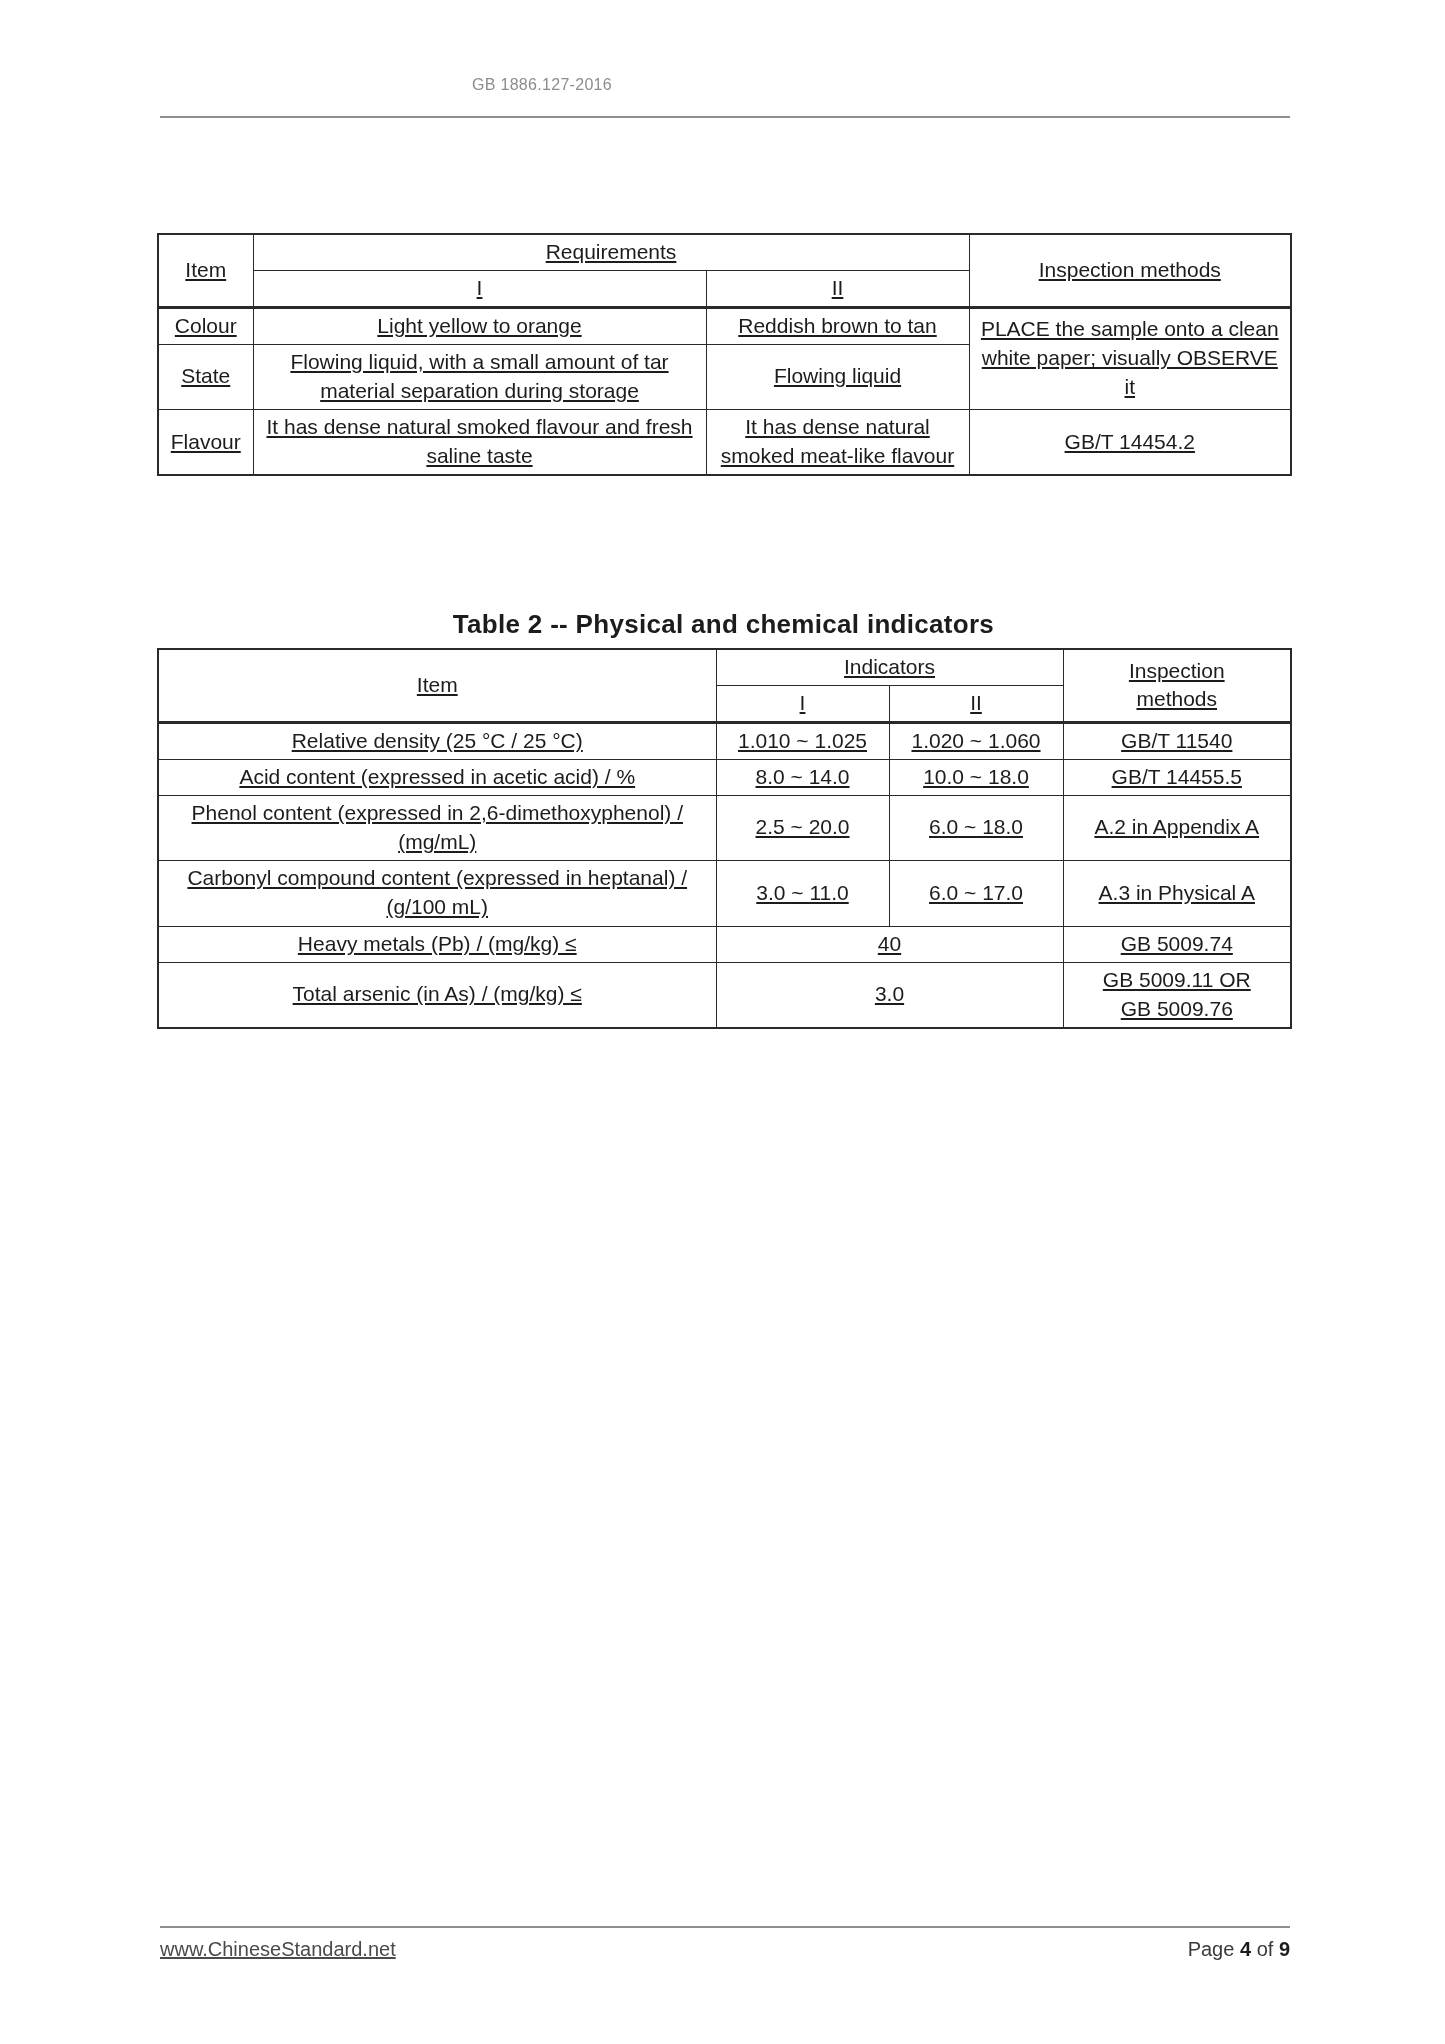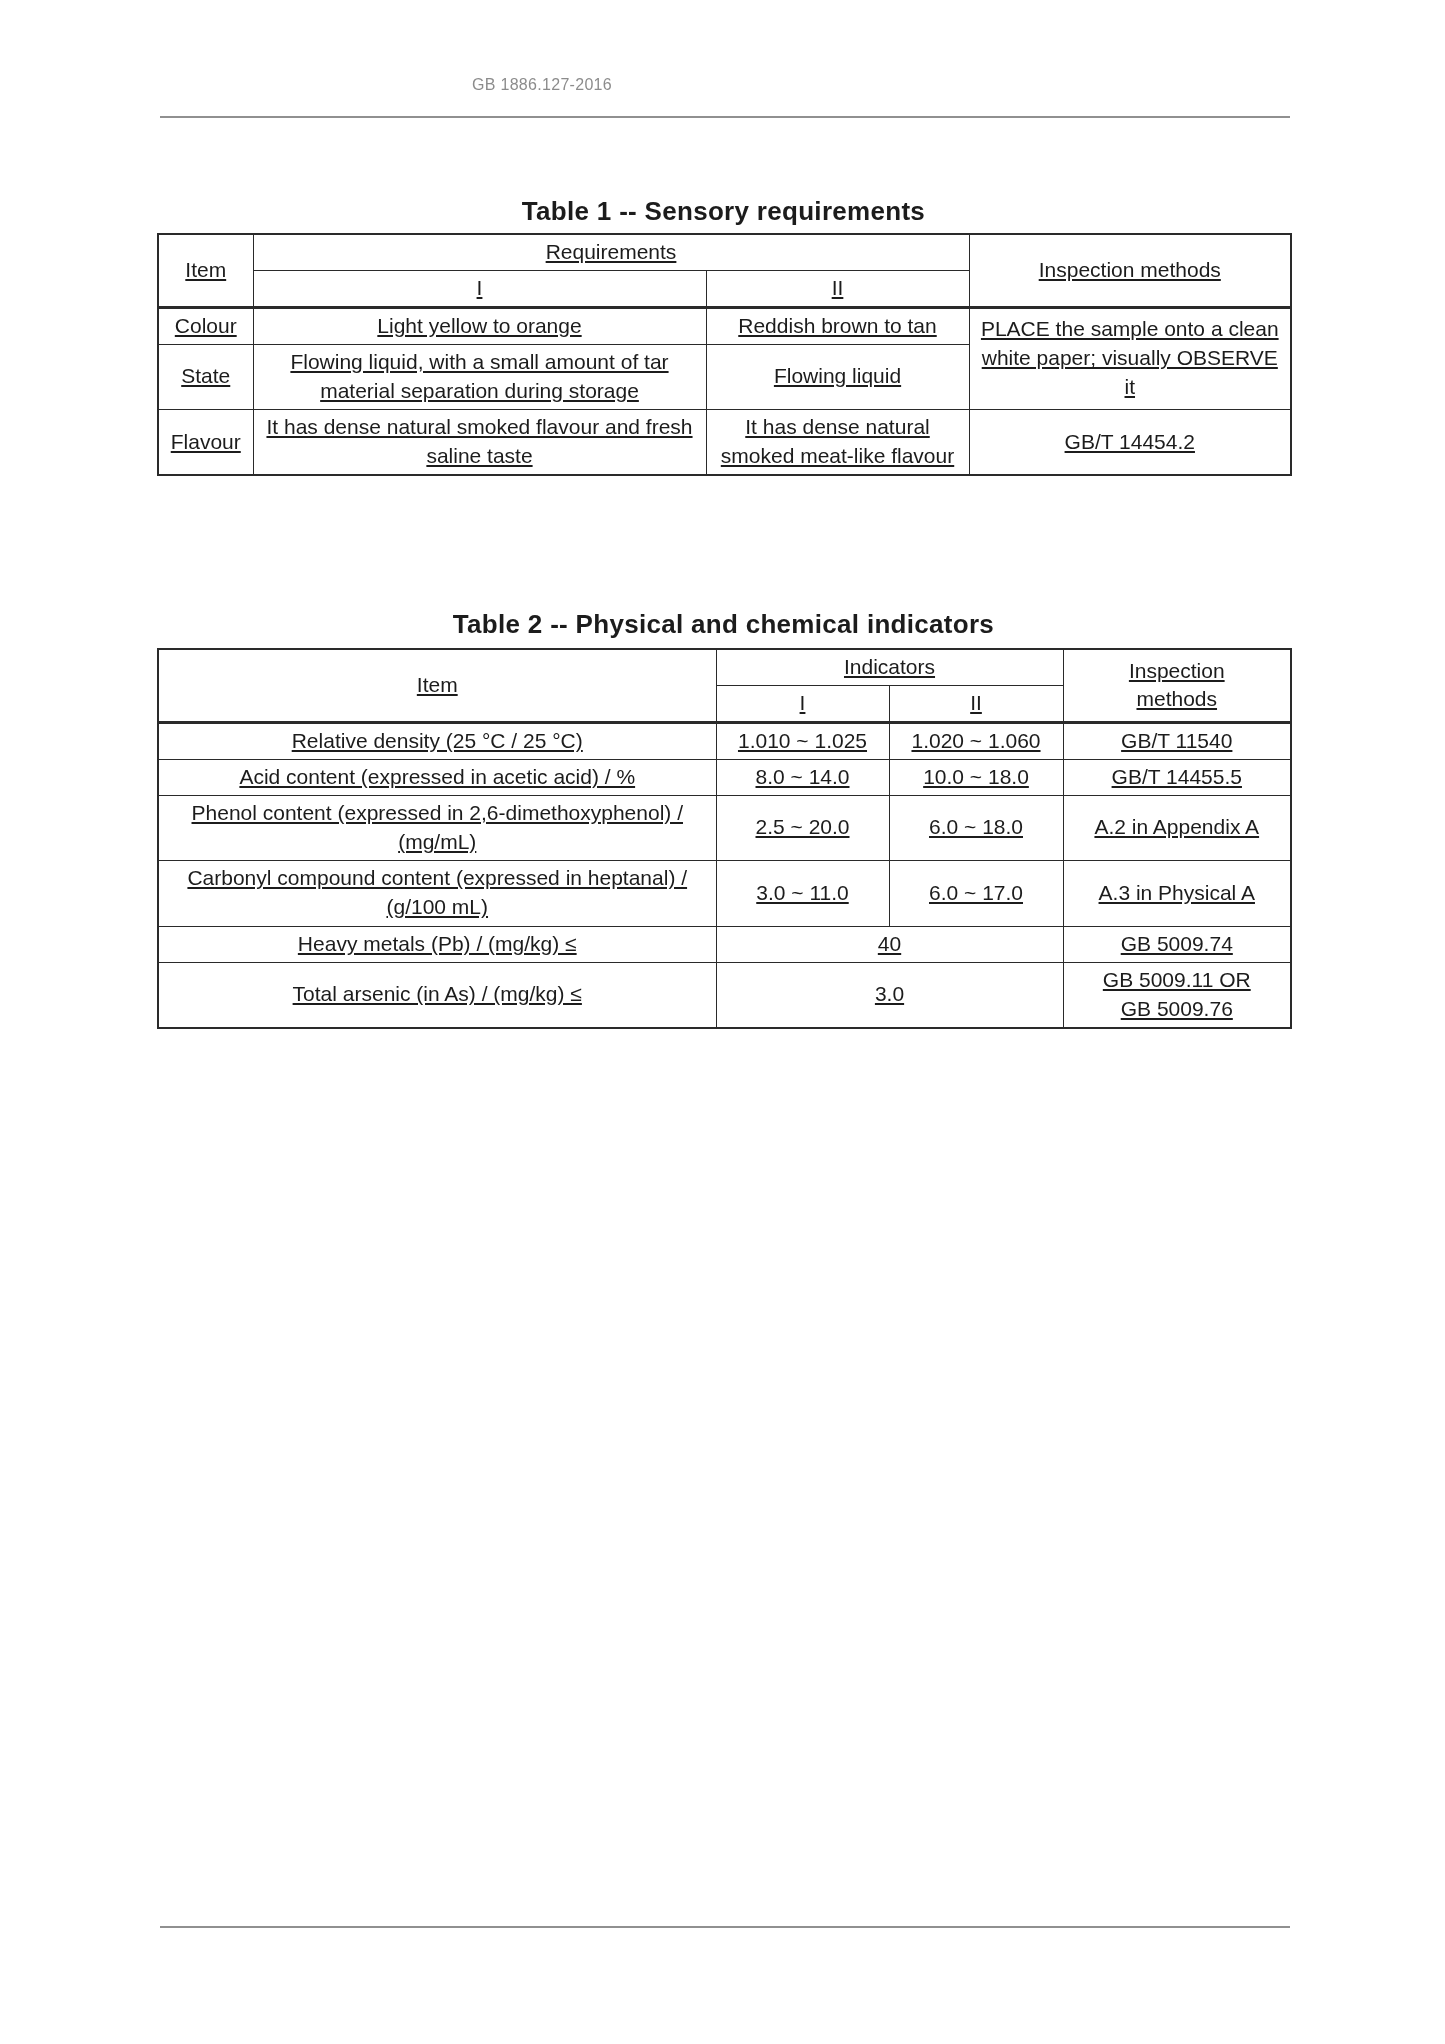--- a/index.html
+++ b/index.html
@@ -44,21 +44,20 @@
   .page-info b{color:#1c1c1c;}
 </style>
 </head>
 <body>
 
 <div class="page">
 
   <div class="doc-number">GB 1886.127-2016</div>
   <div class="rule rule-top"></div>
 
-  <div class="caption caption-1">Table 1 -- Sensory requirements</div>
 
   <table class="std-table" id="table1">
     <colgroup>
       <col style="width:95px">
         <col style="width:453px">
         <col style="width:263px">
         <col style="width:322px">
     </colgroup>
     <tbody>
         <tr style="height:29px">
@@ -142,14 +141,23 @@
     <tr style="height:55px">
       <td>Total arsenic (in As) / (mg/kg) ≤</td>
       <td colspan="2">3.0</td>
       <td class="method-cell">GB 5009.11 OR GB 5009.76</td>
     </tr>
   </tbody>
     </table>
 
   <div class="rule rule-bottom"></div>
 
+  <div class="footer">
+    <span class="site-link">www.ChineseStandard.net</span>
+    <span class="page-info">
+      <span>Page</span>
+      <b>4</b>
+      <span>of</span>
+      <b>9</b>
+    </span>
+  </div>
 
 </div>
 
 </body></html>

